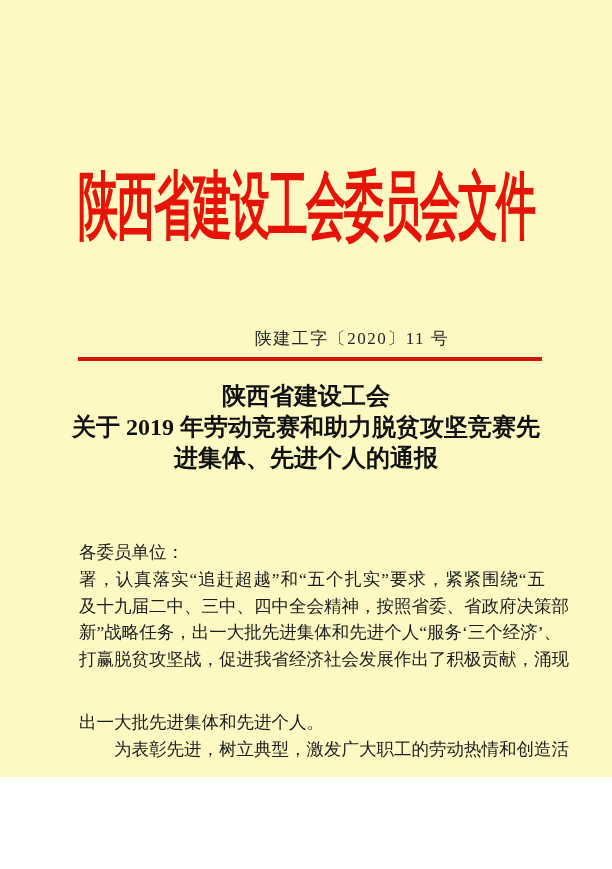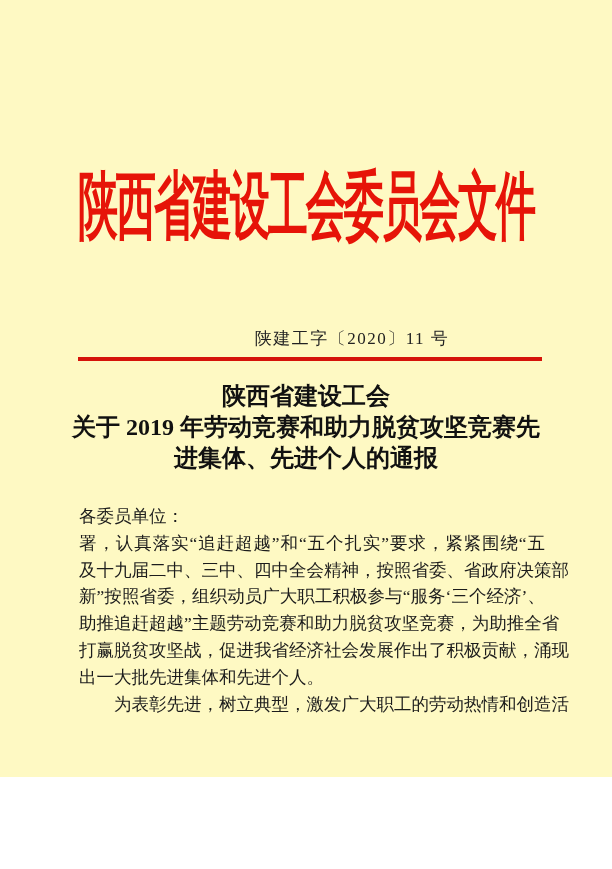--- a/index.html
+++ b/index.html
@@ -89,20 +89,21 @@
     line-height: 26.8px;
     height: 26.8px;
     text-align: justify;
     text-align-last: justify;
     text-justify: inter-character;
     white-space: nowrap;
   }
   .ln.no-stretch {
     text-align: left;
     text-align-last: left;
+    margin-top: 36px;
   }
   .ln.indent {
     text-indent: 2em;
   }
 
   
   .page-number {
     position: absolute;
     top: 786px;
     left: 0;
@@ -130,22 +131,21 @@
   <div class="doc-title">
     <div>陕西省建设工会</div>
     <div>关于 2019 年劳动竞赛和助力脱贫攻坚竞赛先</div>
     <div>进集体、先进个人的通报</div>
   </div>
 
   <div class="body-block">
     <div class="ln no-stretch">各委员单位：</div>
     <div class="ln">署，认真落实“追赶超越”和“五个扎实”要求，紧紧围绕“五</div>
     <div class="ln">及十九届二中、三中、四中全会精神，按照省委、省政府决策部</div>
-    <div class="ln">新”按照省委，组织动员广大职工积极参与“服务‘三个经济’、</div>
-    <div class="ln">助推追赶超越”主题劳动竞赛和助力脱贫攻坚竞赛，为助推全省</div>
+    <div class="ln">新”战略任务，出一大批先进集体和先进个人“服务‘三个经济’、</div>
     <div class="ln">打赢脱贫攻坚战，促进我省经济社会发展作出了积极贡献，涌现</div>
     <div class="ln no-stretch">出一大批先进集体和先进个人。</div>
     <div class="ln indent">为表彰先进，树立典型，激发广大职工的劳动热情和创造活</div>
   </div>
 
   <div class="page-number">— 1 —</div>
 
 </div>
 
 </body></html>

